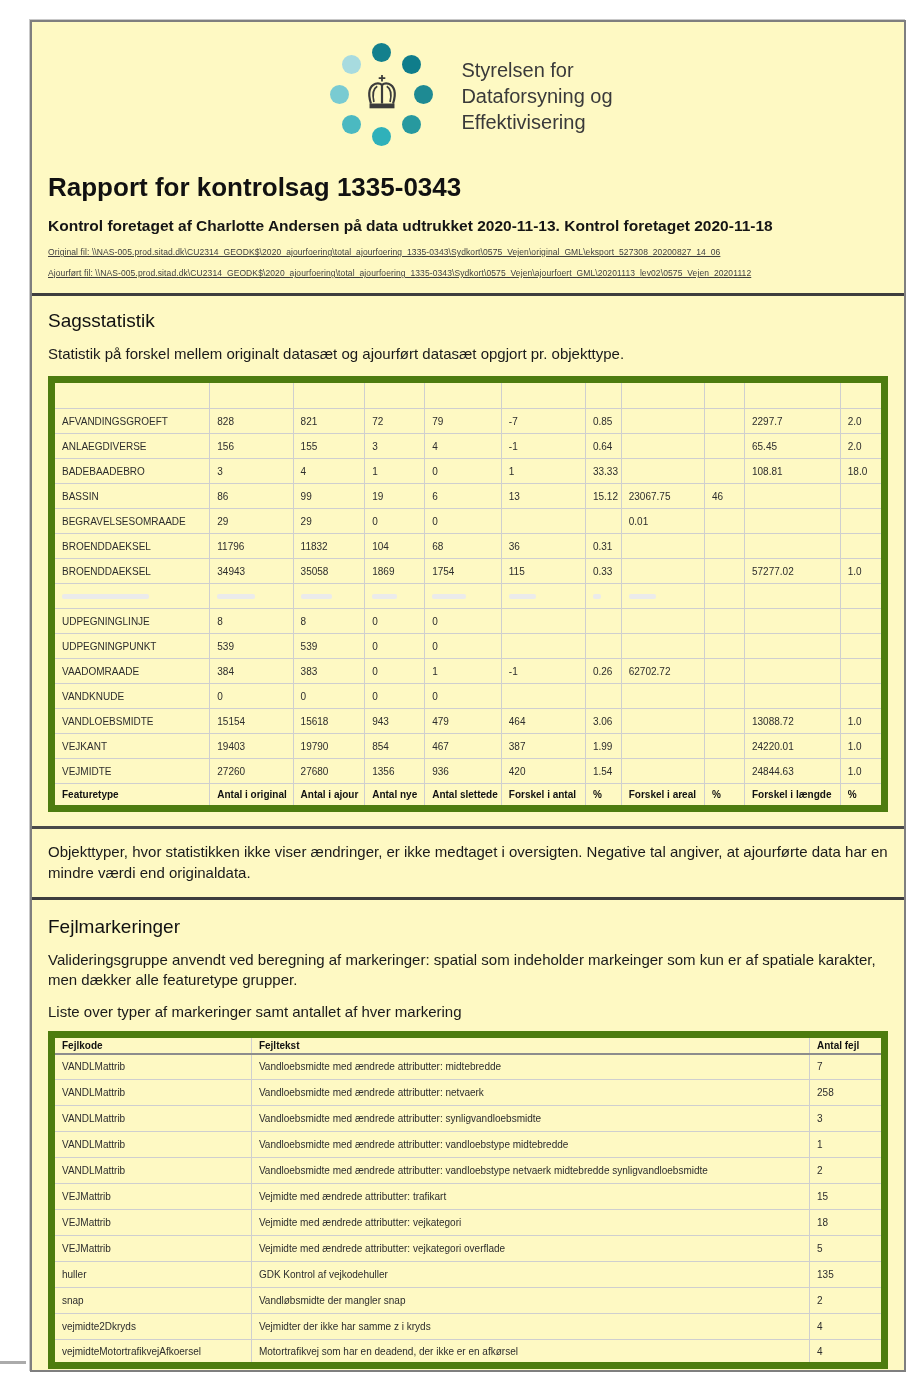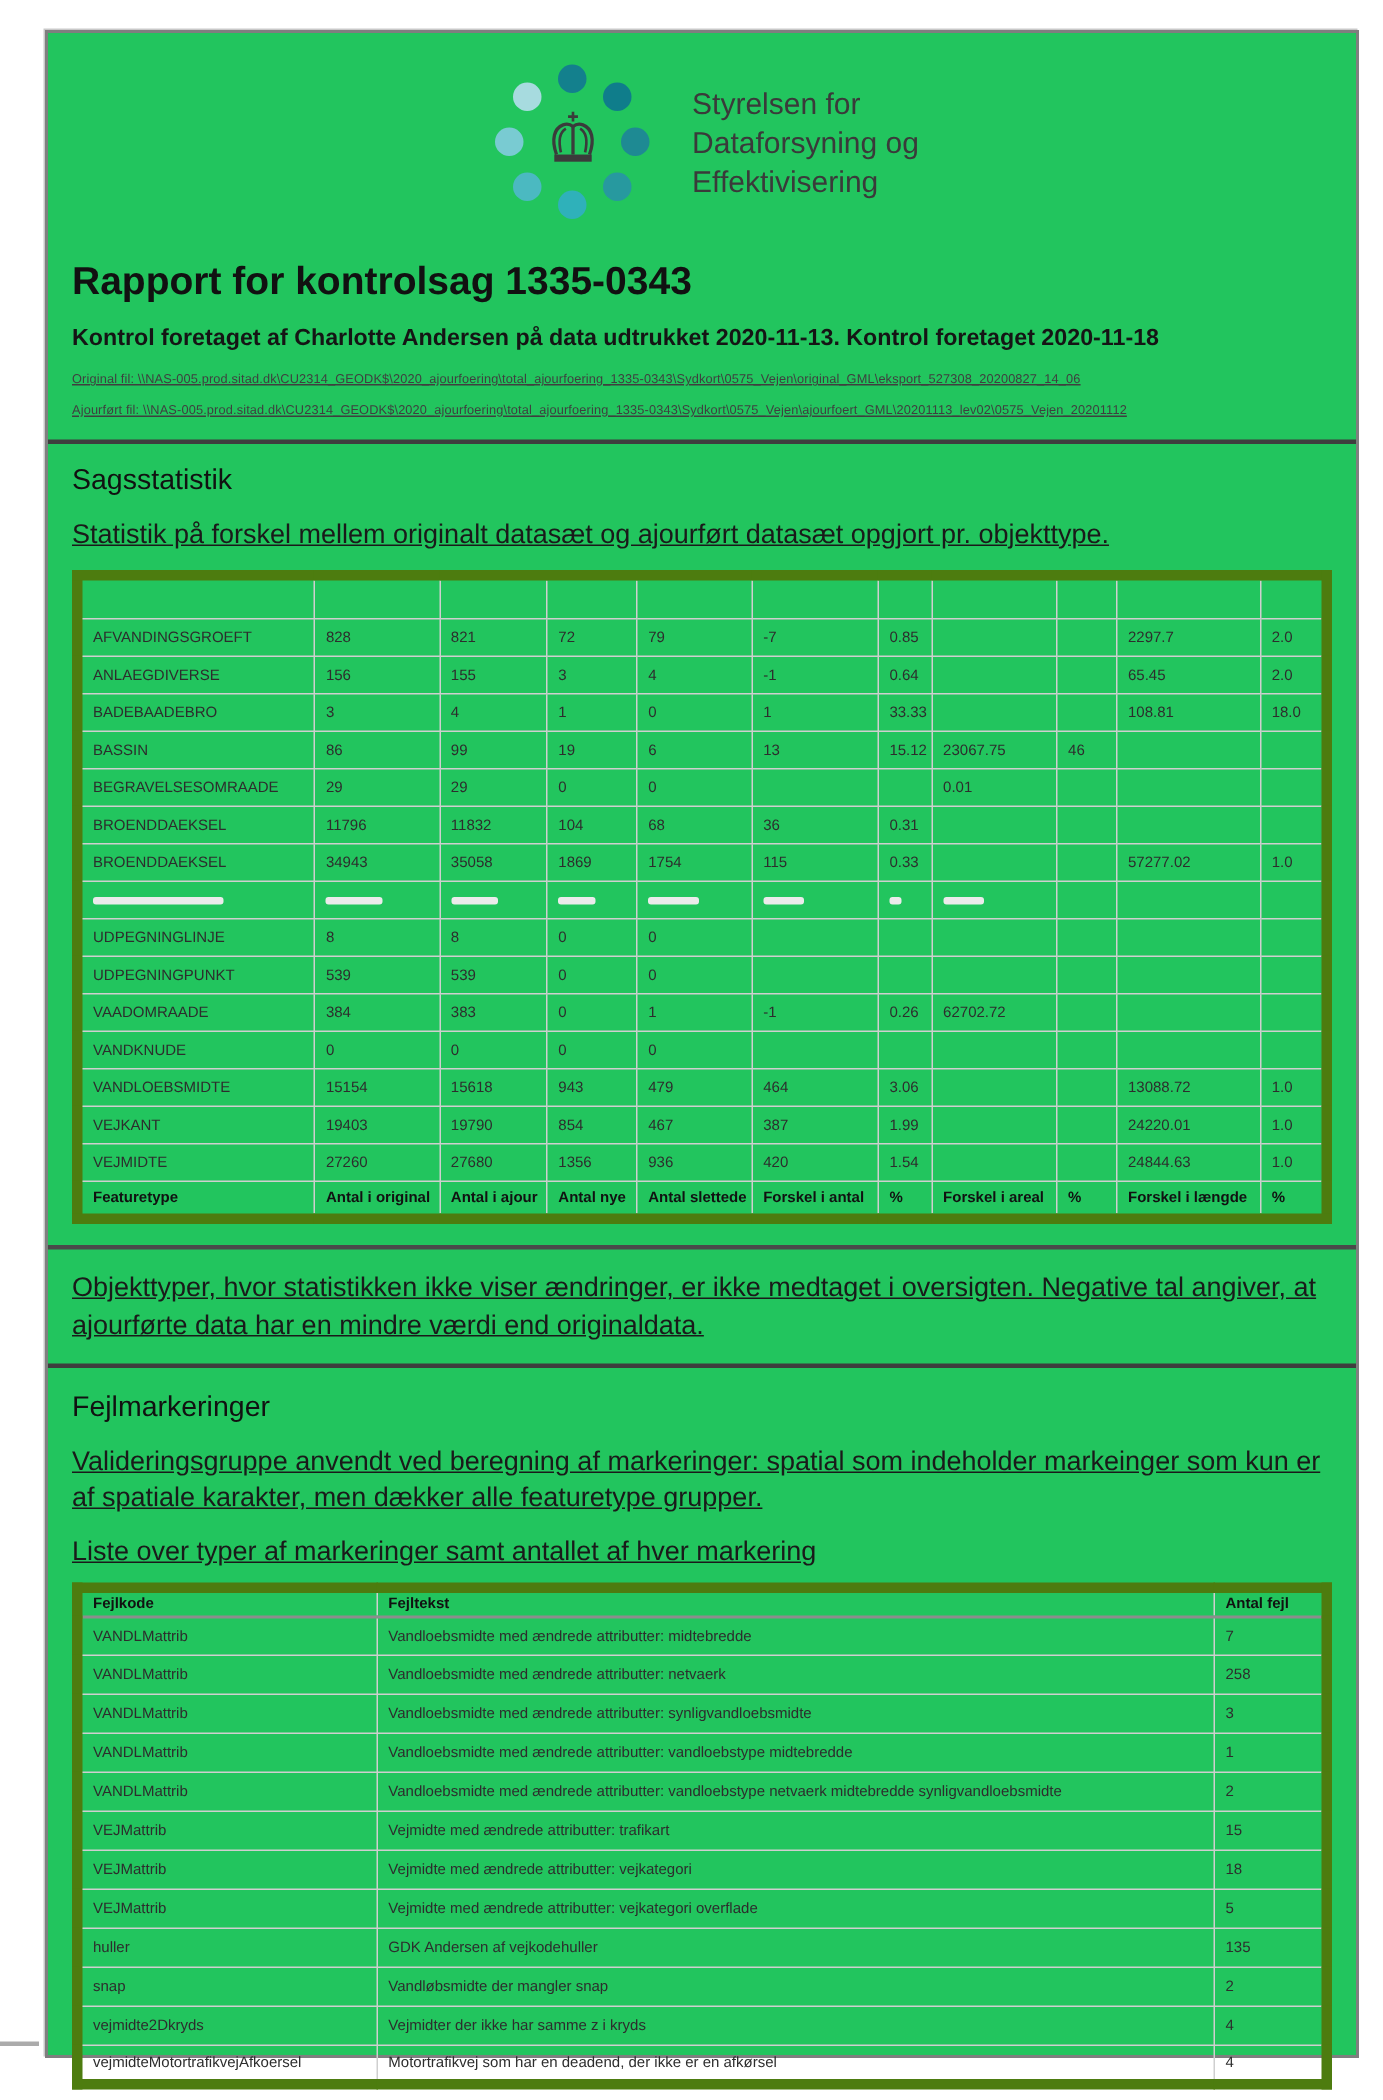--- a/index.html
+++ b/index.html
@@ -2,21 +2,21 @@
 <html><head>
 <meta charset="utf-8">
 <style>
   * { box-sizing: border-box; margin: 0; padding: 0; }
   html,body { width: 922px; height: 1400px; background: #ffffff;
     font-family: "Liberation Sans", sans-serif; color: #1c1c1c; position: relative; }
 
   .page {
     position: absolute; left: 30px; top: 20px;
     width: 876px; height: 1352px;
-    background: #22c55e; border: 2px solid #7f7f7f;
+    background: #fef9c3; border: 2px solid #7f7f7f;
     box-shadow: -1px -1px 0 #c9c9c9;
   }
 
   
   .header-section { padding: 10px 16px 4px 16px; }
   .logo-row { display: flex; justify-content: center; align-items: center; gap: 20px; padding: 4px 0 6px 0; }
   .logo-dots { position: relative; width: 118px; height: 120px; flex: 0 0 auto; }
   .dot { position: absolute; width: 19px; height: 19px; border-radius: 50%; }
   .crown-wrap { position: absolute; left: 50%; top: 50%; transform: translate(-50%,-50%); }
   .logo-text { font-size: 20px; line-height: 1.3; color: #3a3a3a; }
@@ -24,21 +24,21 @@
   .report-title { font-size: 26px; font-weight: bold; color: #111; margin: 10px 0 14px 0; }
   .report-subtitle { font-size: 15.5px; font-weight: bold; color: #151515; margin: 0 0 12px 0; }
   .file-line { font-size: 8.5px; color: #3f3f3f; margin: 0 0 11px 0; letter-spacing: 0.1px; text-decoration: underline; }
 
   
   .section-stats { border-top: 3px solid #3e3e3e; padding: 12px 16px 14px 16px; }
   .section-note  { border-top: 3px solid #4a4a4a; padding: 13px 16px 14px 16px; }
   .section-fejl  { border-top: 3px solid #3e3e3e; padding: 14px 16px 16px 16px; }
 
   .section-heading { font-size: 19px; font-weight: normal; color: #111; margin: 2px 0 12px 0; }
-  .body-text { font-size: 18px; color: #1a1a1a; line-height: 1.35; margin: 0 0 12px 0; text-decoration: underline; }
+  .body-text { font-size: 15px; color: #1a1a1a; line-height: 1.35; margin: 0 0 12px 0; }
   .list-intro { margin-bottom: 8px; }
 
   
   table { width: 100%; border-collapse: collapse; table-layout: fixed; border: 7px solid #4d7c0f; }
   td, th { border: 1px solid #cfcfcf; font-size: 10px; color: #2d2d2d;
     padding: 2px 7px; height: 25px; vertical-align: middle; text-align: left;
     overflow: hidden; white-space: nowrap; }
   .stats-table tr:first-child td { height: 29px; }
   .bold-row td { font-weight: bold; font-size: 10px; color: #111; }
   tr.faded td { position: relative; }
@@ -399,21 +399,21 @@
             <td>Vejmidte med ændrede attributter: vejkategori</td>
             <td>18</td>
           </tr>
           <tr>
             <td>VEJMattrib</td>
             <td>Vejmidte med ændrede attributter: vejkategori overflade</td>
             <td>5</td>
           </tr>
           <tr>
             <td>huller</td>
-            <td>GDK Andersen af vejkodehuller</td>
+            <td>GDK Kontrol af vejkodehuller</td>
             <td>135</td>
           </tr>
           <tr>
             <td>snap</td>
             <td>Vandløbsmidte der mangler snap</td>
             <td>2</td>
           </tr>
           <tr>
             <td>vejmidte2Dkryds</td>
             <td>Vejmidter der ikke har samme z i kryds</td>

